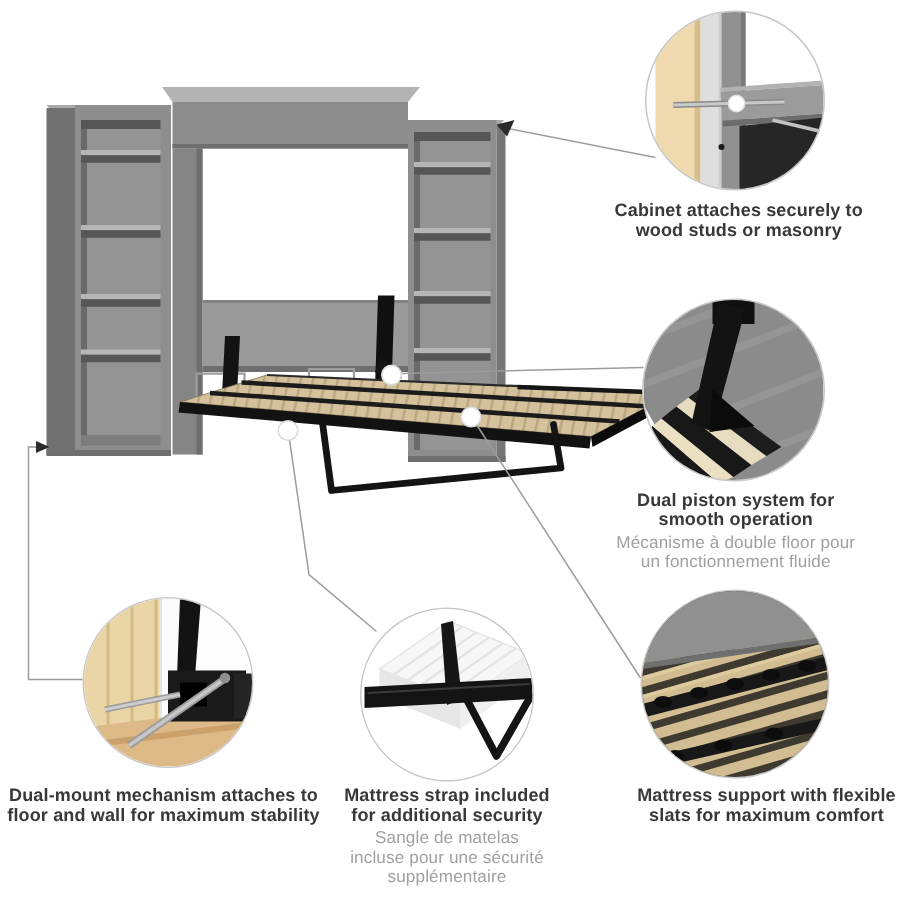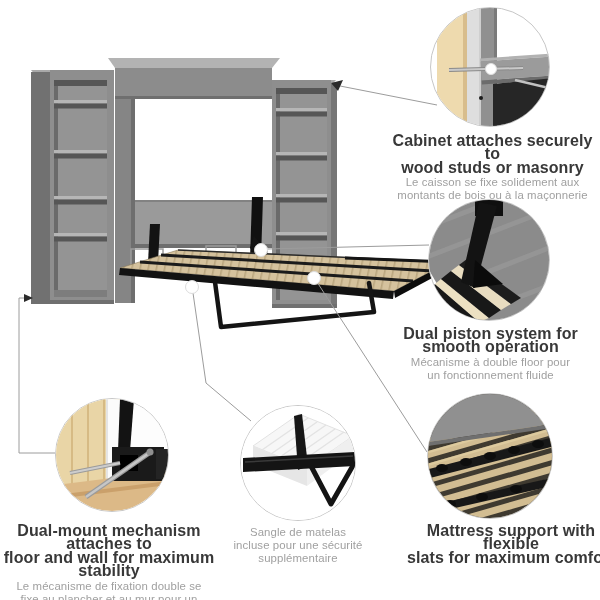--- a/index.html
+++ b/index.html
@@ -3,21 +3,21 @@
 <meta charset="utf-8">
 <style>
   html,body{margin:0;padding:0;background:#fff;}
   #stage{position:relative;width:600px;height:600px;background:#fff;overflow:hidden;
          font-family:"Liberation Sans", sans-serif;}
   svg{display:block;}
   .scene{position:absolute;left:0;top:0;}
   .detail-circle{position:absolute;border-radius:50%;border:1px solid #c7c7c7;
                  overflow:hidden;background:#fff;box-sizing:border-box;}
   .caption{position:absolute;text-align:center;}
-  .caption .en{font-weight:bold;color:#383838;font-size:16px;line-height:13.4px;
+  .caption .en{font-weight:bold;color:#383838;font-size:12px;line-height:13.4px;
                white-space:pre-line;letter-spacing:.1px;}
   .caption .fr{color:#a0a0a0;font-size:11.4px;line-height:13.2px;white-space:pre-line;
                margin-top:2px;letter-spacing:.1px;}
 </style>
 </head>
 <body>
 
 <div id="stage">
 
   <svg class="scene" width="600" height="600" viewBox="0 0 600 600">
@@ -260,40 +260,37 @@
         <ellipse cx="22" cy="110" rx="6" ry="4" fill="#0d0d0d"></ellipse>
         <ellipse cx="54" cy="103" rx="6" ry="4" fill="#0d0d0d"></ellipse>
         <ellipse cx="88" cy="95" rx="6" ry="4" fill="#0d0d0d"></ellipse>
       </g>
     </svg>
   </div>
 
   <div class="caption" style="left:385px;top:134px;width:215px;">
     <div class="en">Cabinet attaches securely to
 wood studs or masonry</div>
-    <div class="fr">Le caisson se fixe solidement aux
-montants de bois ou à la maçonnerie</div>
   </div>
 
   <div class="caption" style="left:388px;top:327px;width:205px;">
     <div class="en">Dual piston system for
 smooth operation</div>
     <div class="fr">Mécanisme à double floor pour
 un fonctionnement fluide</div>
   </div>
 
   <div class="caption" style="left:2px;top:524px;width:214px;">
     <div class="en">Dual-mount mechanism attaches to
 floor and wall for maximum stability</div>
-    <div class="fr">Le mécanisme de fixation double se
-fixe au plancher et au mur pour un
-maximum de stabilité</div>
   </div>
 
   <div class="caption" style="left:194px;top:524px;width:208px;">
+    <div class="en">Mattress strap included
+for additional security</div>
     <div class="fr">Sangle de matelas
 incluse pour une sécurité
 supplémentaire</div>
   </div>
 
   <div class="caption" style="left:407px;top:524px;width:208px;">
     <div class="en">Mattress support with flexible
 slats for maximum comfort</div>
   </div>
 

